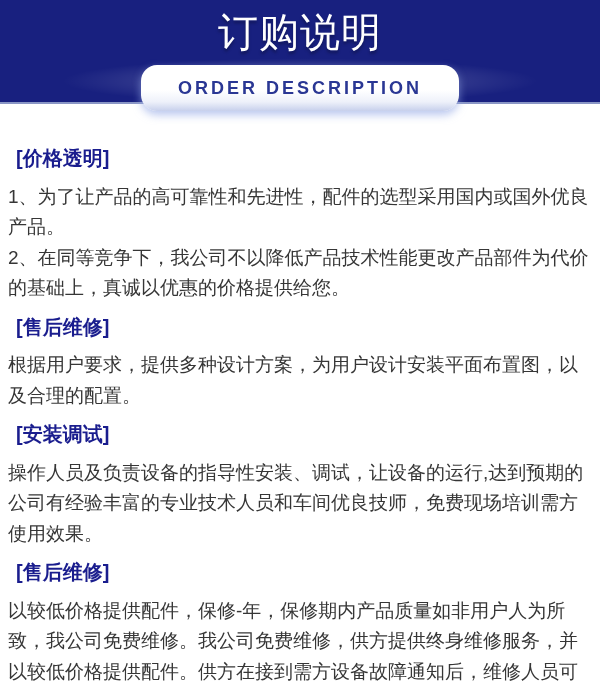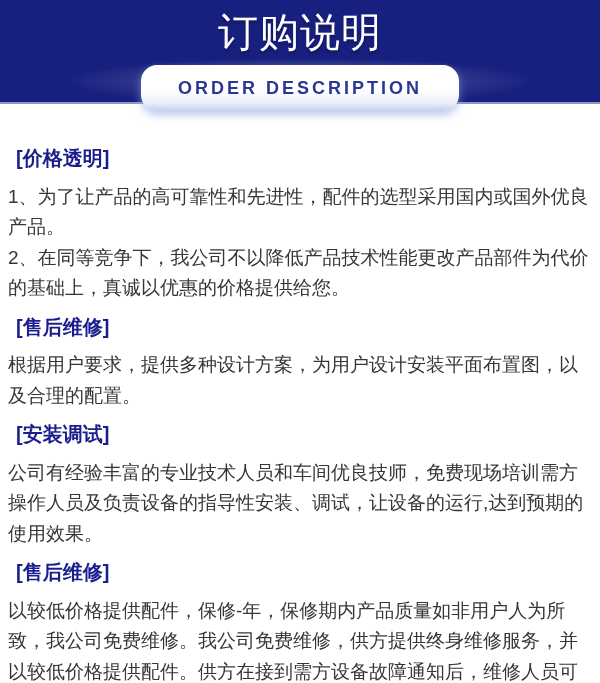--- a/index.html
+++ b/index.html
@@ -113,22 +113,22 @@
     </section>
 
     <section>
       <h2 class="sec-title">[售后维修]</h2>
       <p class="line">根据用户要求，提供多种设计方案，为用户设计安装平面布置图，以</p>
       <p class="line">及合理的配置。</p>
     </section>
 
     <section>
       <h2 class="sec-title">[安装调试]</h2>
+      <p class="line">操作人员及负责设备的指导性安装、调试，让设备的运行,达到预期的</p>
       <p class="line">公司有经验丰富的专业技术人员和车间优良技师，免费现场培训需方</p>
-      <p class="line">操作人员及负责设备的指导性安装、调试，让设备的运行,达到预期的</p>
       <p class="line">使用效果。</p>
     </section>
 
     <section>
       <h2 class="sec-title">[售后维修]</h2>
       <p class="line">以较低价格提供配件，保修-年，保修期内产品质量如非用户人为所</p>
       <p class="line">致，我公司免费维修。我公司免费维修，供方提供终身维修服务，并</p>
       <p class="line">以较低价格提供配件。供方在接到需方设备故障通知后，维修人员可</p>
       <p class="line">在48小时内到达现场。</p>
     </section>

